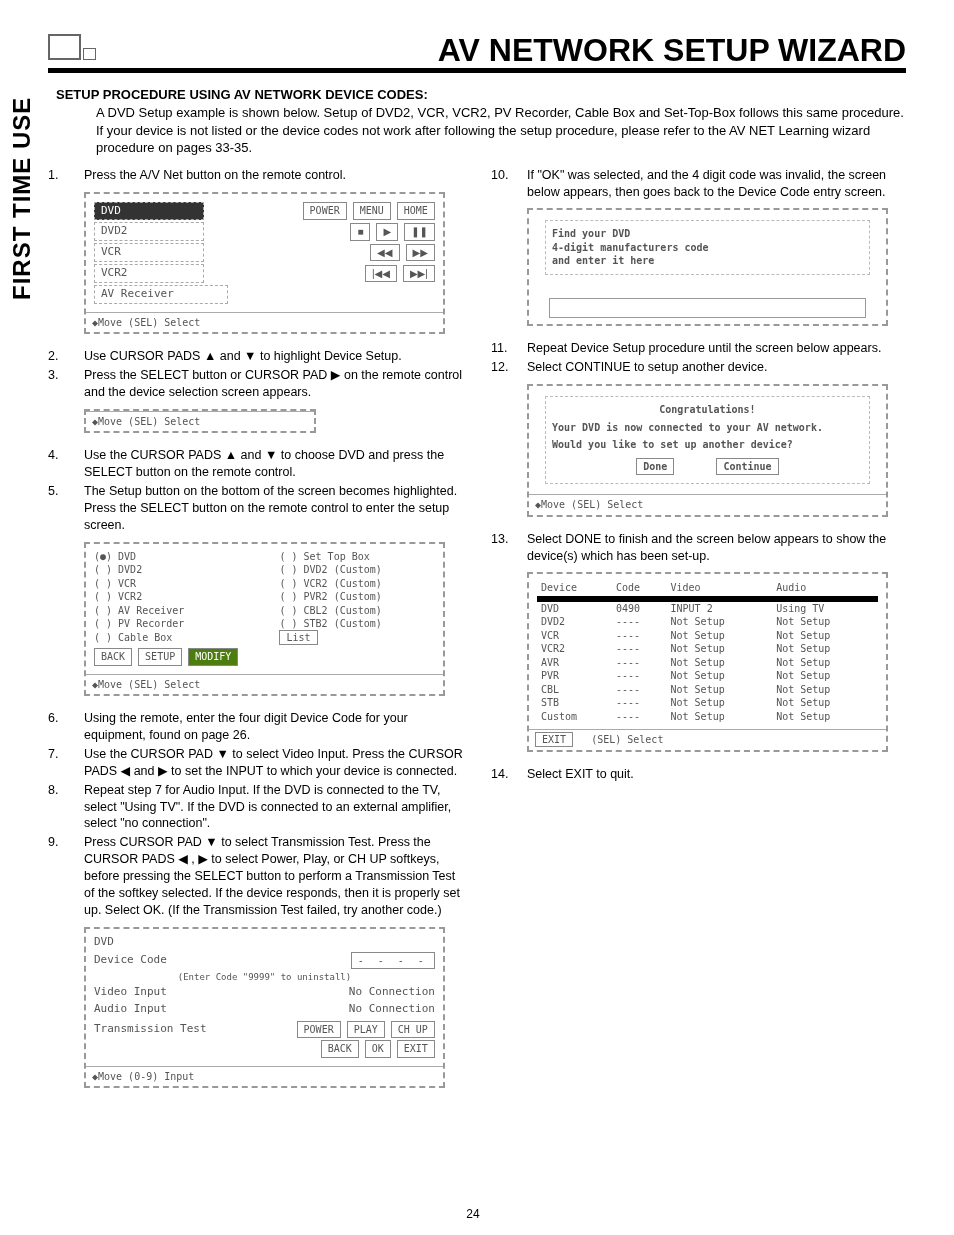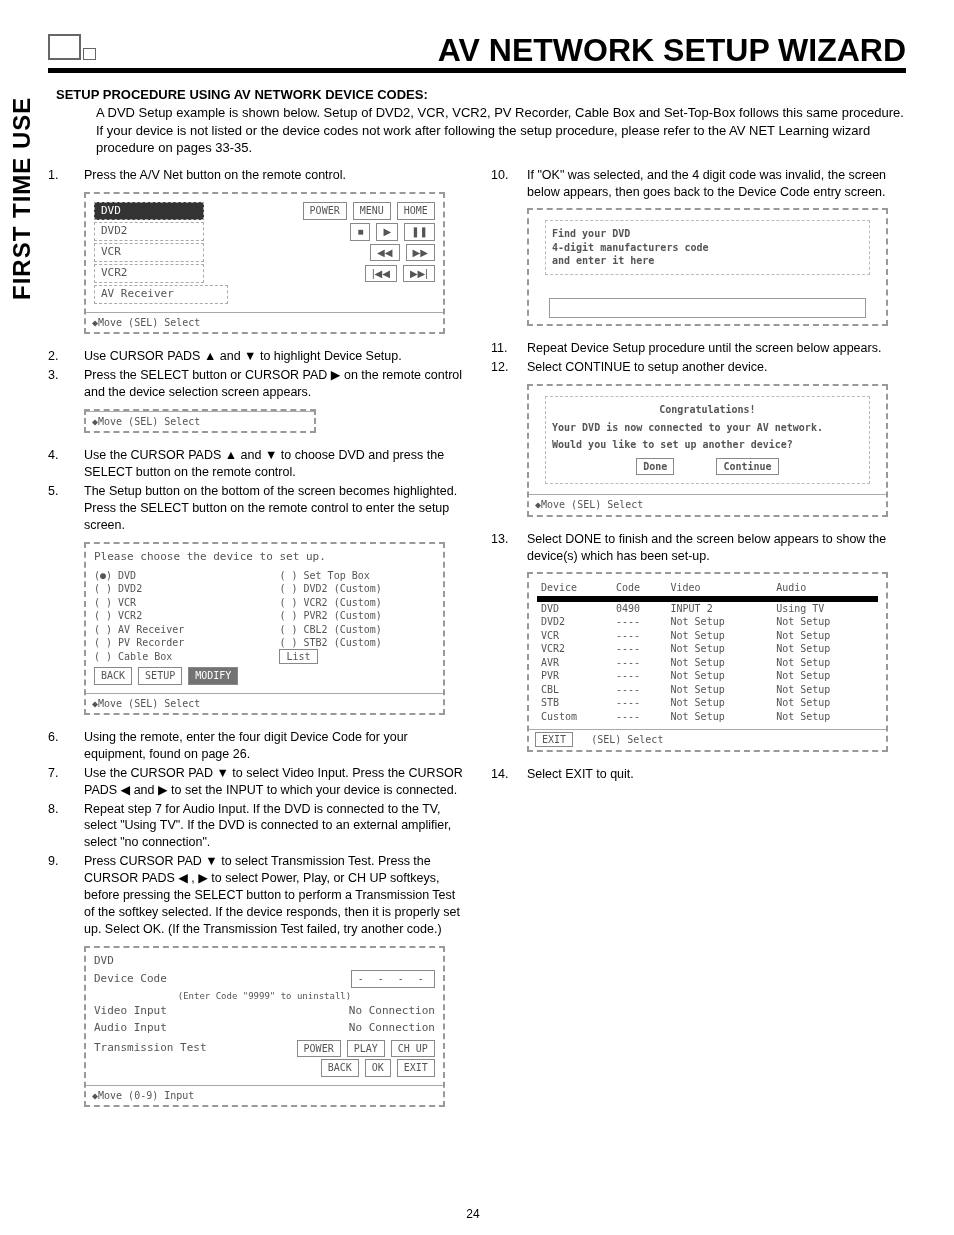--- a/index.html
+++ b/index.html
@@ -104,21 +104,21 @@
     font-size: 11px;
     color: #555;
     background: #fff;
   }
   .fig-inner { padding: 6px 8px; }
   .fig-row { display: flex; align-items: center; margin: 2px 0; gap: 6px; }
   .fig-btn {
     border: 1px solid #888; padding: 1px 6px; font-size: 10px;
     background: #fff;
   }
-  .fig-btn.dark { background: #737373; color: #fff; }
+  .fig-btn.dark { background: #4d7c0f; color: #fff; }
   .fig-label { border: 1px dashed #aaa; padding: 1px 6px; flex: 0 0 96px; }
   .fig-footer {
     border-top: 1px solid #aaa;
     padding: 3px 6px; font-size: 10px; color: #555;
   }
   .fig-cols2 { display: flex; gap: 30px; font-size: 10px;}
   .fig-cols2 > div { flex: 1; }
   .glyph { font-family: Arial; }
   table.dev-table {
     width: 100%; font-size: 10px; color: #555; border-collapse: collapse; font-family: monospace;
@@ -205,21 +205,20 @@
           <div class="step-num">4.</div>
           <div class="step-text">Use the CURSOR PADS ▲ and ▼ to choose DVD and press the  SELECT button on the remote control.</div>
         </div>
       <div class="step-line">
           <div class="step-num">5.</div>
           <div class="step-text">The Setup button on the bottom of the screen becomes highlighted. Press the SELECT button on the remote control to enter the setup screen.</div>
         </div>
 
       <div class="figure">
         <div class="fig-inner">
-          <div style="margin-bottom:4px">Please choose the device to set up.</div>
           <div class="fig-cols2">
             <div>
               <div class="opt">(●) DVD</div>
               <div class="opt">( ) DVD2</div>
               <div class="opt">( ) VCR</div>
               <div class="opt">( ) VCR2</div>
               <div class="opt">( ) AV Receiver</div>
               <div class="opt">( ) PV Recorder</div>
               <div class="opt">( ) Cable Box</div>
             </div>

